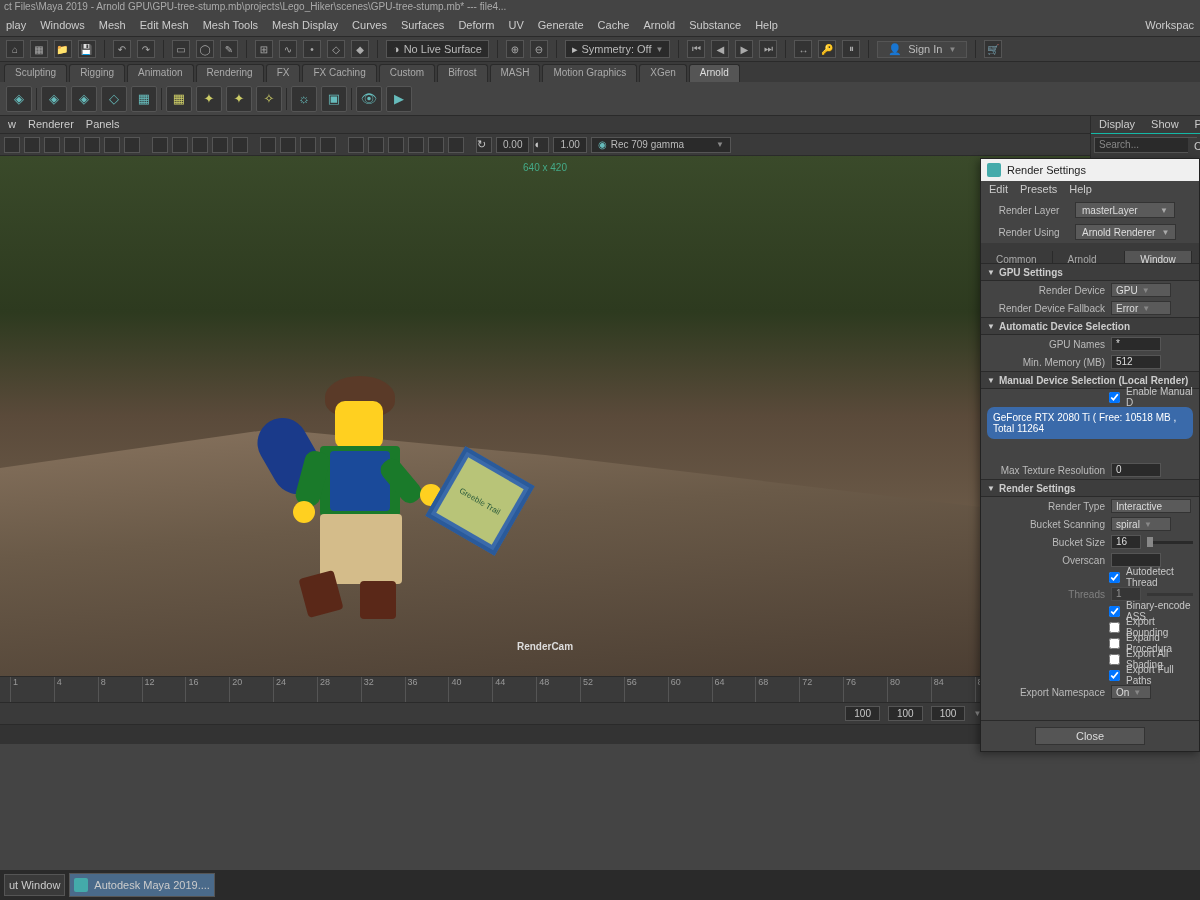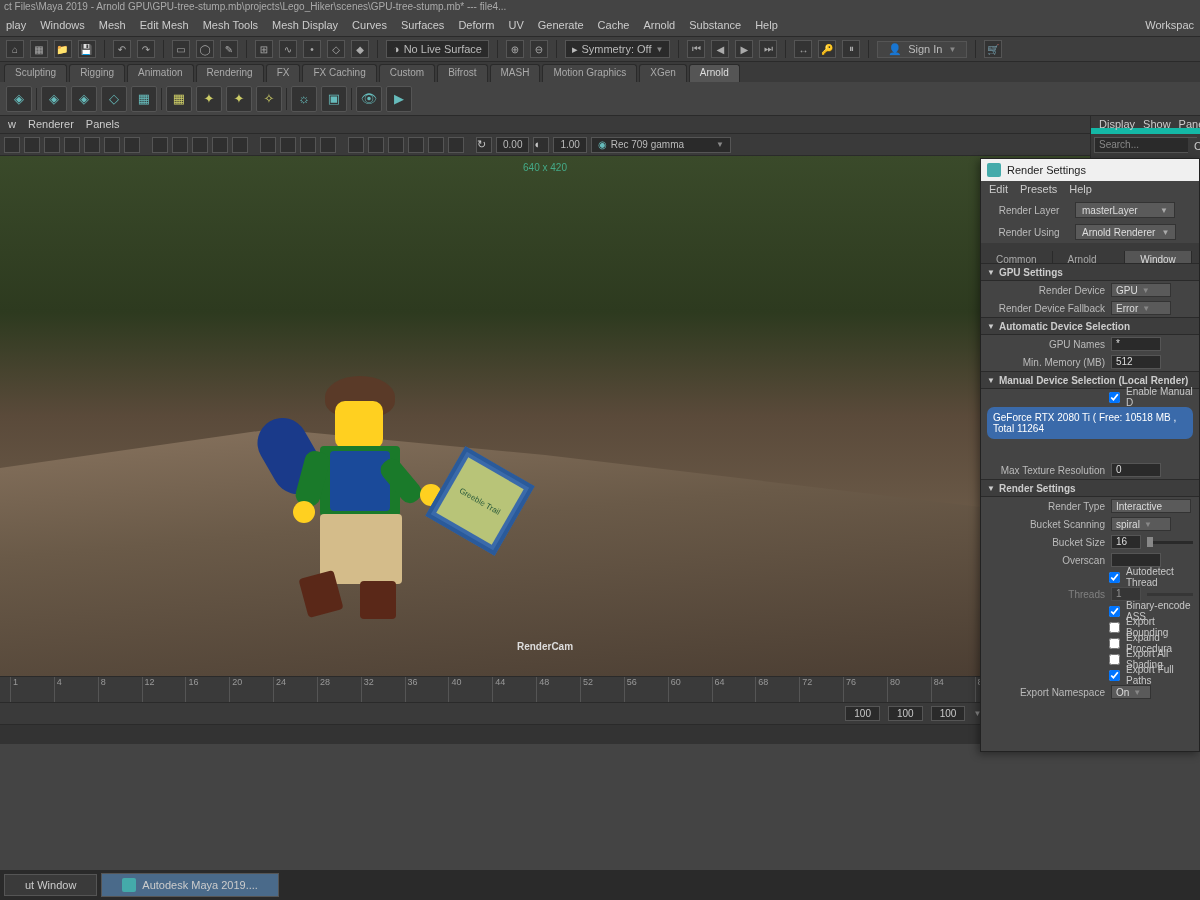--- a/index.html
+++ b/index.html
@@ -34,21 +34,21 @@
 .lego-hand-l{position:absolute;left:28px;top:145px;width:22px;height:22px;background:#ffd020;border-radius:50%;}
 .lego-hand-r{position:absolute;left:155px;top:128px;width:22px;height:22px;background:#ffd020;border-radius:50%;}
 .lego-legs{position:absolute;left:55px;top:158px;width:82px;height:70px;background:#d4bc8a;border-radius:4px;}
 .lego-boot-l{position:absolute;left:38px;top:218px;width:36px;height:40px;background:#5a2818;border-radius:4px;transform:rotate(-15deg);}
 .lego-boot-r{position:absolute;left:95px;top:225px;width:36px;height:38px;background:#5a2818;border-radius:4px;}
 .lego-pack{position:absolute;left:0px;top:60px;width:50px;height:80px;background:#1a3a8a;border-radius:25px;transform:rotate(-30deg);}
 .lego-map{position:absolute;left:175px;top:105px;width:80px;height:80px;background:#3a6aaa;border:4px solid #2a5a9a;transform:rotate(30deg);display:flex;align-items:center;justify-content:center;}
 .lego-map-inner{width:64px;height:64px;background:#b8c478;color:#2a5a3a;font-size:8px;display:flex;align-items:center;justify-content:center;text-align:center;}
 .rock-fg{position:absolute;left:0;right:0;bottom:0;height:260px;background:linear-gradient(175deg,#8a7560 0%,#6a5a48 40%,#4a3d32 100%);clip-path:polygon(0 20%,25% 5%,50% 15%,100% 40%,100% 100%,0 100%);}
 .outliner-col { width: 110px; background: #3a3a3a; border-left: 1px solid #2a2a2a; display:flex; flex-direction:column;}
-.outliner-head { height: 18px; background: #3a3a3a; display:flex; gap:8px; padding:2px 8px; font-size:11px; color:#ccc; border-bottom:6px solid #14b8a6;}
+.outliner-head { height: 18px; background: #3a3a3a; display:flex; gap:16px; padding:2px 8px; font-size:11px; color:#ccc; border-bottom:1px solid #14b8a6;}
 .outliner-search { margin:3px; background:#2a2a2a; border:1px solid #555; padding:1px 4px; height:16px; color:#888; font-size:10px;}
 .outliner-list { flex:1; padding:2px 4px; font-size:10px; color:#bbb; overflow:hidden;}
 .ol-item { display:flex; align-items:center; gap:4px; height:15px; white-space:nowrap; overflow:hidden;}
 .ol-icon { width:12px; height:10px; display:inline-block; font-size:9px;}
 .render-settings { position: absolute; right: 0; top: 158px; width: 220px; height: 594px; background: #444; border: 1px solid #222; box-shadow: -2px 2px 8px rgba(0,0,0,0.4); display:flex; flex-direction:column; z-index:10;}
 .rs-title { background: #f0f0f0; color: #222; height: 22px; display:flex; align-items:center; padding:0 6px; gap:6px; font-size:11px;}
 .rs-title .m-icon { width:14px; height:14px; background:#4aa; border-radius:2px; display:inline-block;}
 .rs-menu { height:18px; display:flex; gap:12px; padding:2px 8px; font-size:11px; background:#444; color:#ccc;}
 .rs-row { display:flex; align-items:center; gap:6px; padding:2px 8px; font-size:11px; height:22px;}
 .rs-row label { width:80px; text-align:center; color:#bbb; font-size:10px;}
@@ -73,21 +73,21 @@
 .timeline { height: 26px; background: #3a3a3a; border-top:1px solid #2a2a2a; position:relative; overflow:hidden;}
 .tl-ruler { position:absolute; left:10px; right:50px; top:0; height:26px; display:flex;}
 .tl-tick { flex:1; border-left:1px solid #555; font-size:9px; color:#999; padding-left:2px;}
 .tl-val { position:absolute; right:4px; top:4px; background:#2a2a2a; border:1px solid #555; padding:1px 8px; font-size:10px;}
 .range-row { height:22px; background:#3a3a3a; border-top:1px solid #2a2a2a; display:flex; align-items:center; justify-content:flex-end; gap:8px; padding:0 8px; font-size:10px;}
 .range-row .rf { background:#2a2a2a; border:1px solid #555; padding:1px 8px;}
 .range-row .dd { background:#3a3a3a; border:1px solid #555; padding:1px 6px; display:inline-flex; align-items:center; gap:4px;}
 .cmd-line { height:20px; background:#333; border-top:1px solid #2a2a2a;}
 .spacer-row { height:40px; background:#444;}
 .taskbar { position:absolute; bottom:0; left:0; right:0; height:30px; background:#2a2a2a; display:flex; align-items:center; gap:4px; padding:0 4px;}
-.task-item { background:#3a3a3a; border:1px solid #555; padding:4px 20px; font-size:11px; color:#ccc; display:flex; align-items:center; gap:6px;}
+.task-item { background:#3a3a3a; border:1px solid #555; padding:4px 4px; font-size:11px; color:#ccc; display:flex; align-items:center; gap:6px;}
 .task-item.active { background:#4a6a8a;}
 .signin { background:#444; border:1px solid #555; padding:1px 10px; display:inline-flex; align-items:center; gap:6px;}
 .caret{font-size:8px;color:#888;}
 .icon-btn{width:18px;height:18px;background:#333;border:1px solid #555;display:inline-flex;align-items:center;justify-content:center;font-size:10px;color:#aaa;}
 </style>
 </head>
 <body>
 
 <div class="title-bar">ct Files\Maya 2019 - Arnold GPU\GPU-tree-stump.mb\projects\Lego_Hiker\scenes\GPU-tree-stump.mb*  ---  file4...</div>
 
@@ -510,20 +510,23 @@
         <span>Export Full Paths</span>
       </div>
     <div class="rs-prop">
         <label>Export Namespace</label>
         <div class="rs-select" style="min-width:40px;">
           <span>On</span>
           <span class="caret">▼</span>
         </div>
       </div>
   </div>
+  <div class="rs-close">
+    <button>Close</button>
+  </div>
 </div>
 
 <div class="taskbar">
   <div class="task-item">ut Window</div>
   <div class="task-item active">
       <span class="m-icon" style="width:14px;height:14px;background:#4aa;border-radius:2px;display:inline-block;"></span>
       <span>Autodesk Maya 2019....</span>
     </div>
 </div>
 

